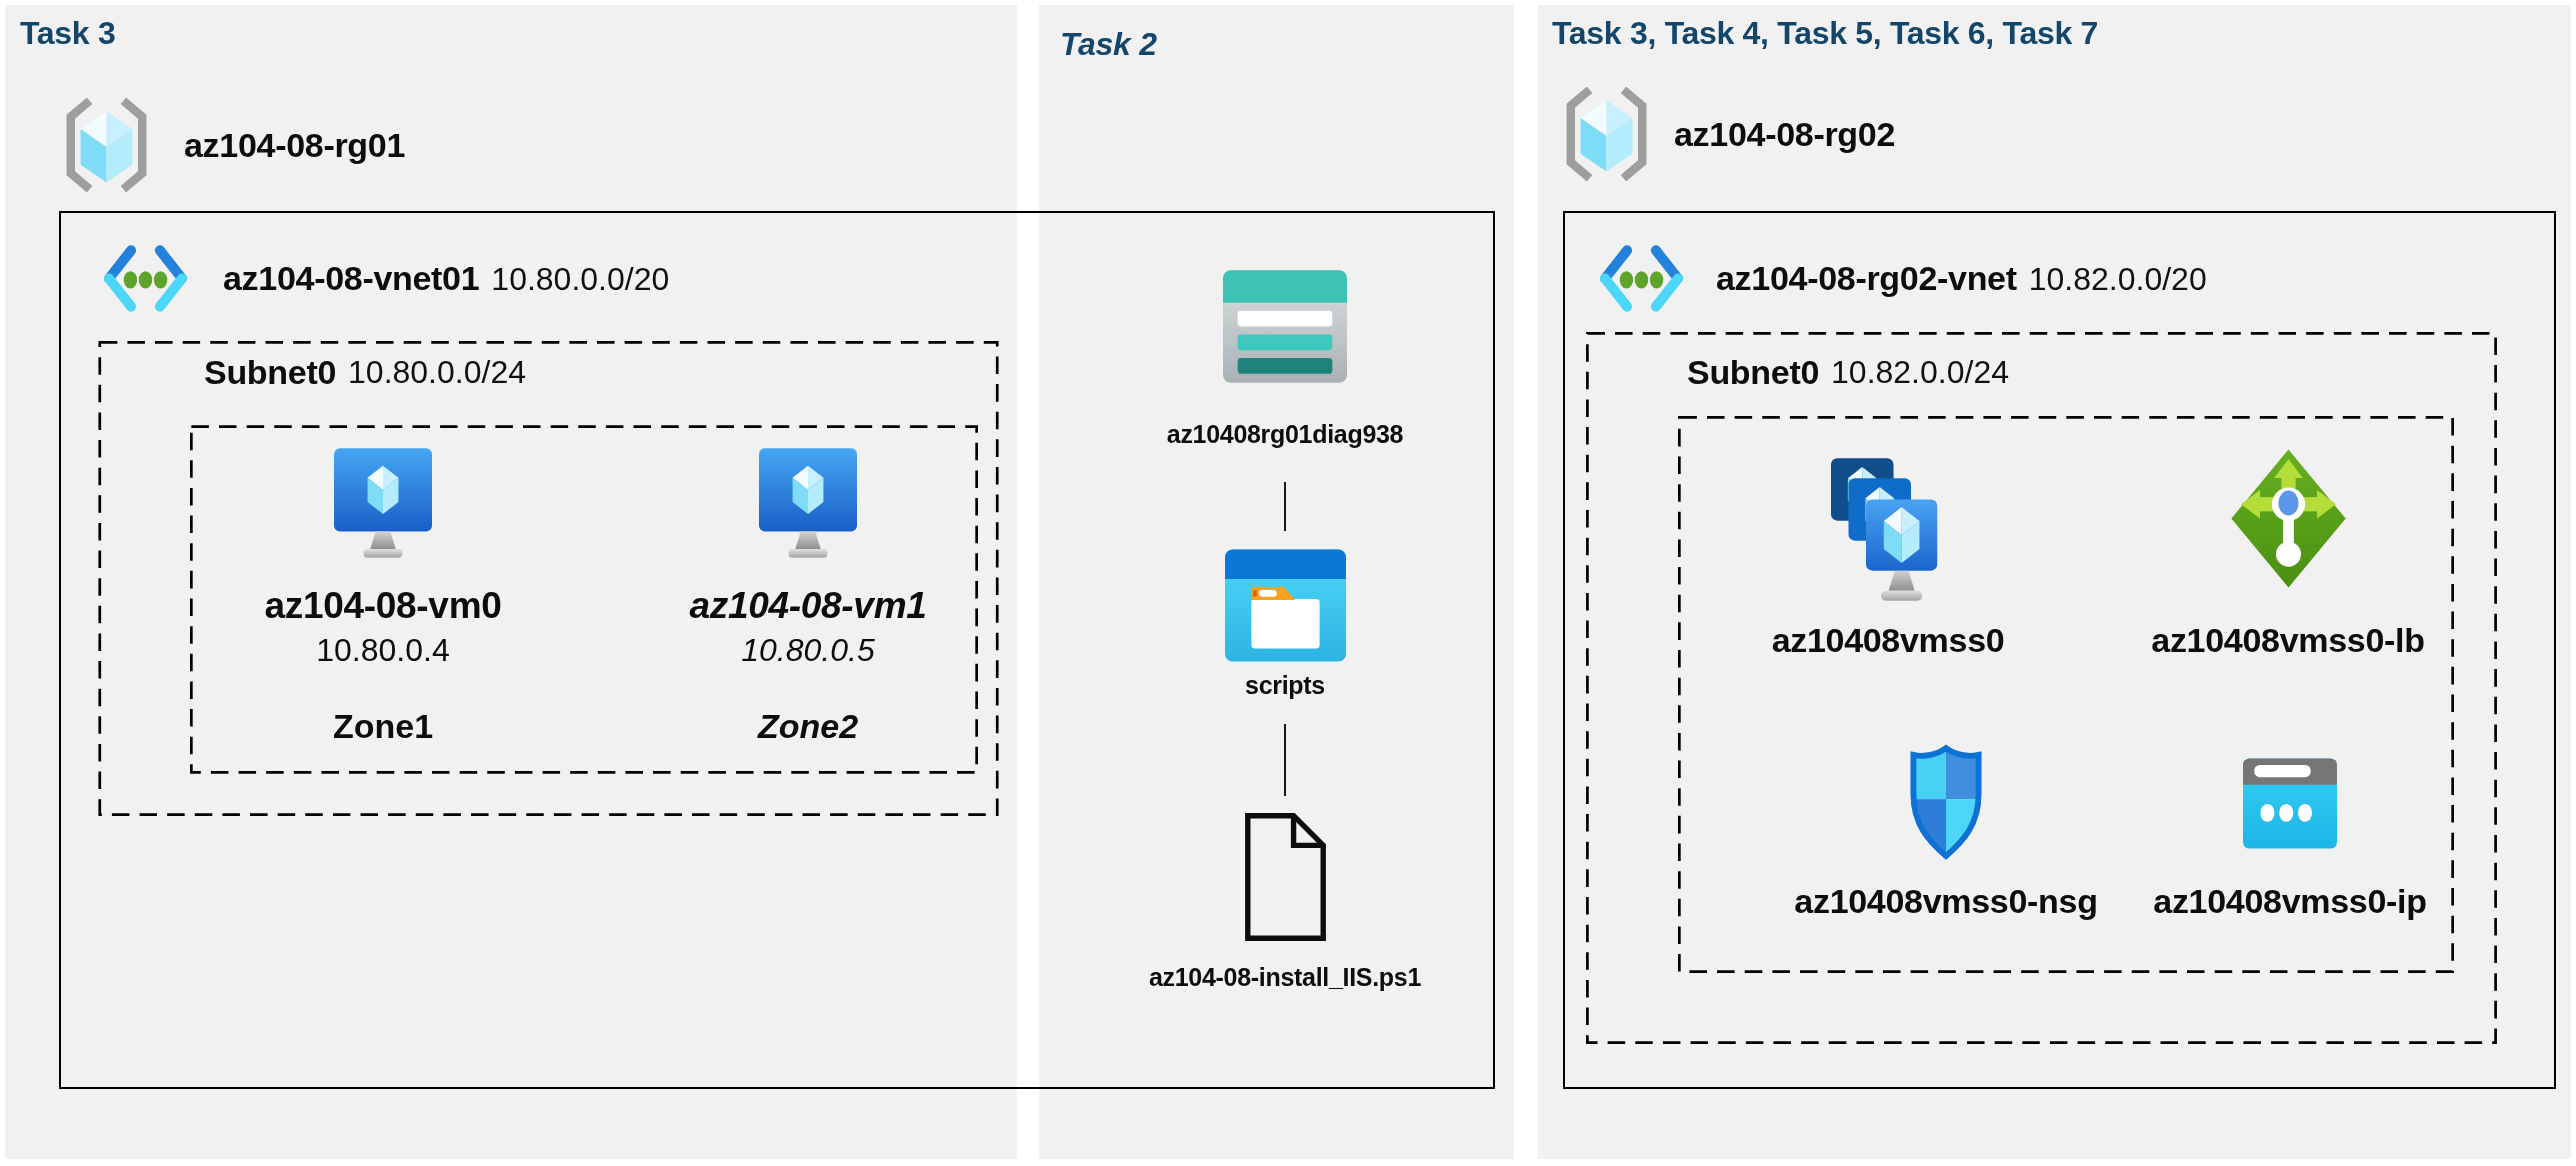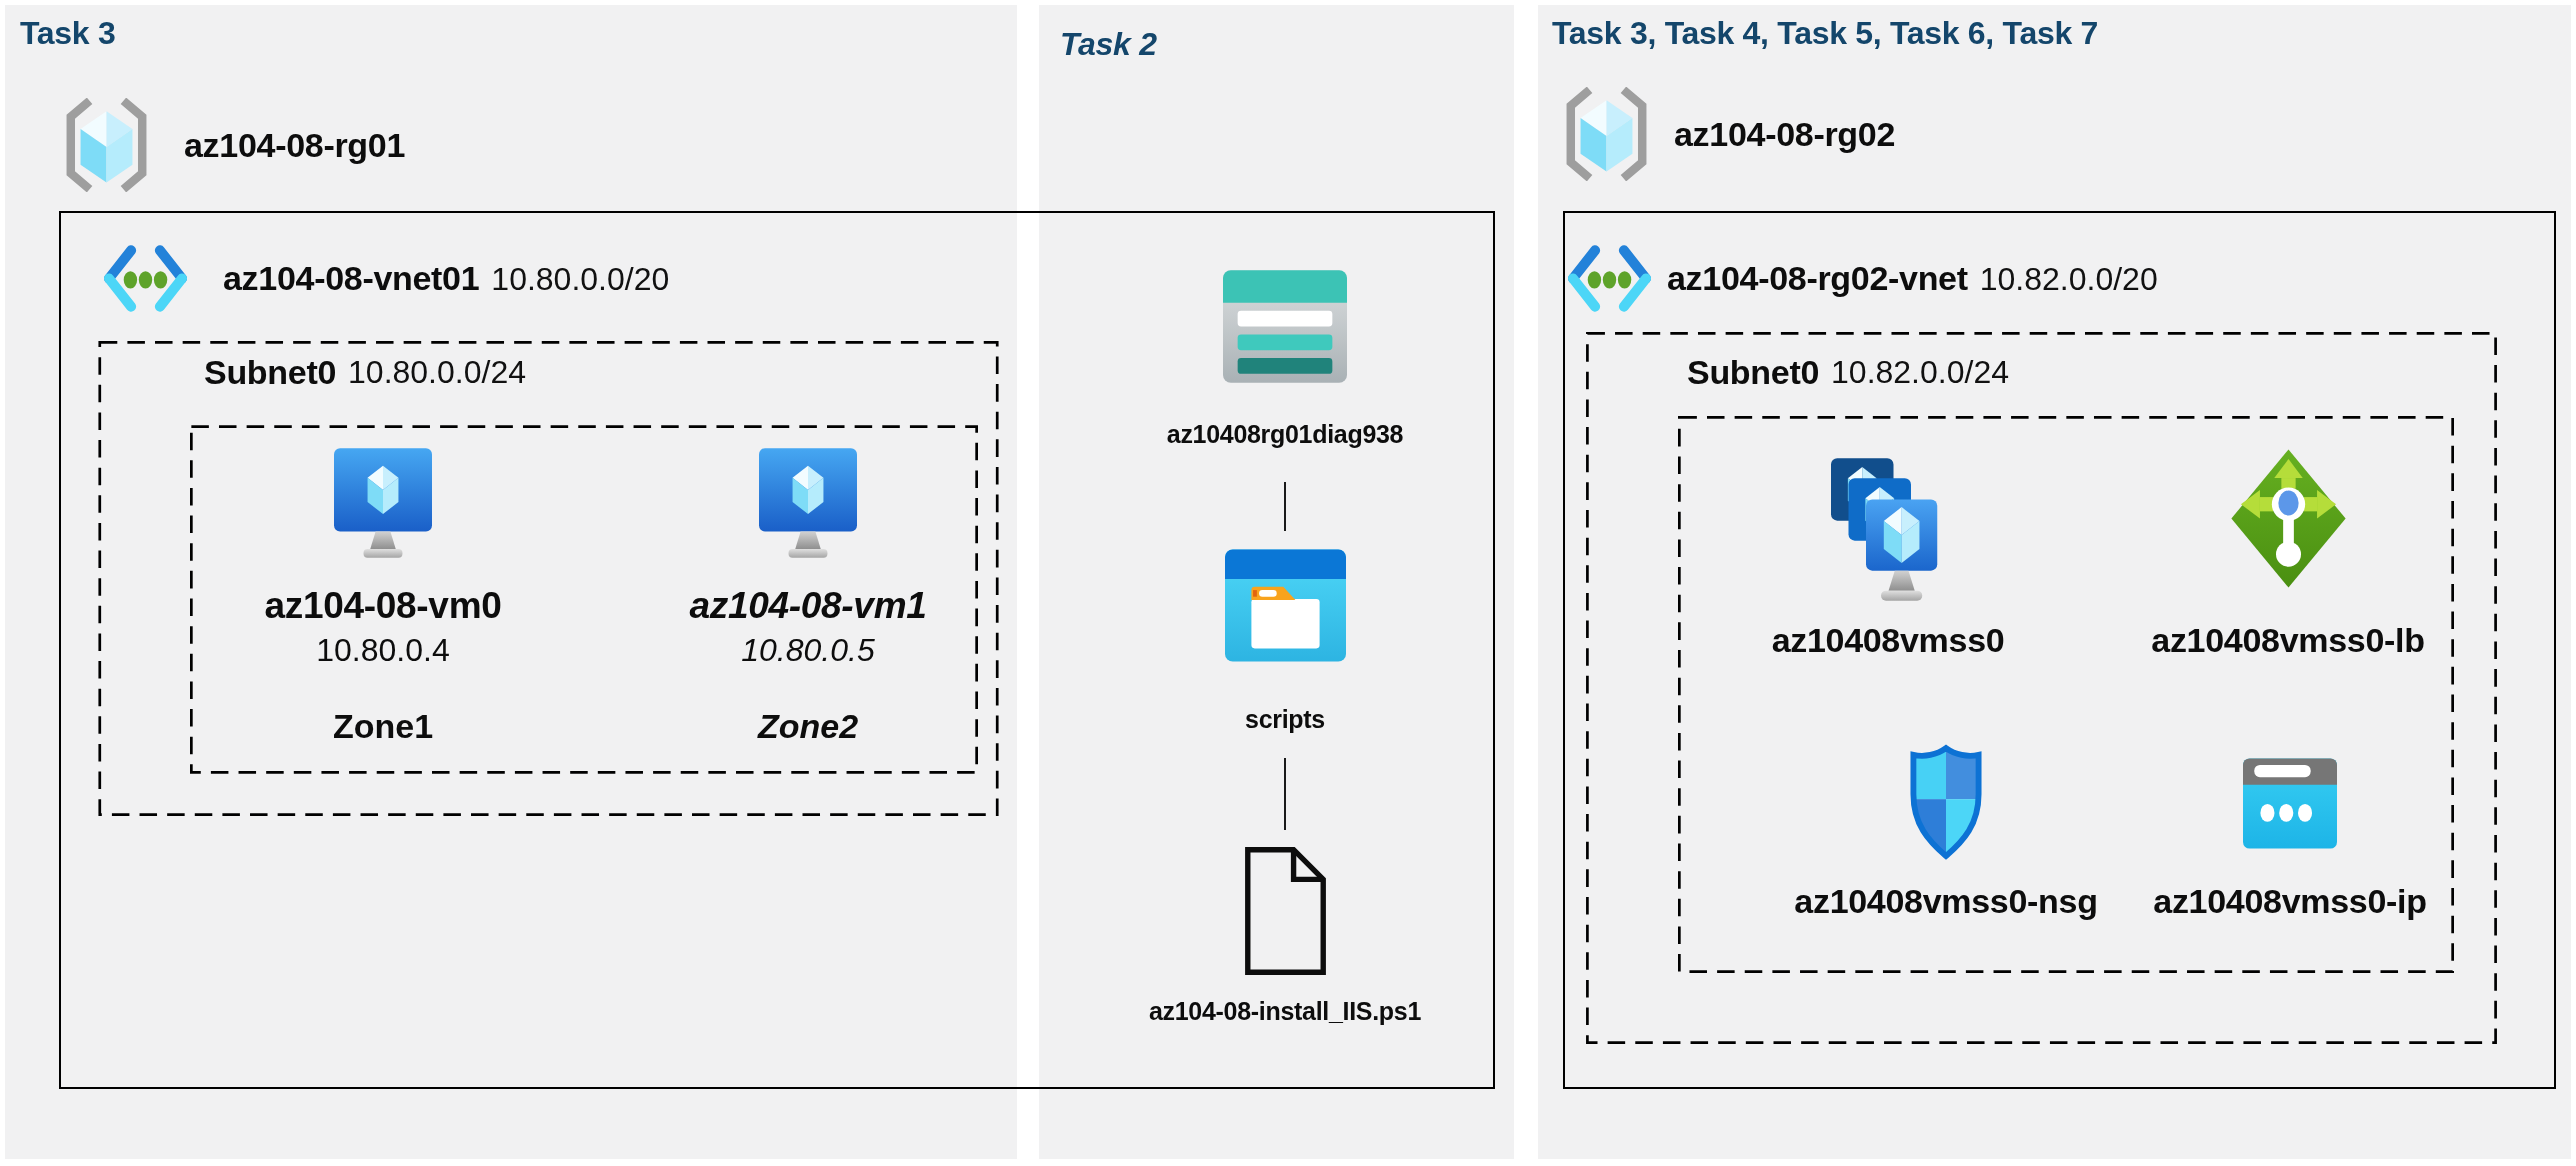--- a/index.html
+++ b/index.html
@@ -156,39 +156,39 @@
     <div class="mid-label" style="margin-top:32px;">az10408rg01diag938</div>
     <div class="connector" style="height:49px;margin-top:29px;"></div>
     <svg width="121" height="113" viewBox="0 0 110 102" style="margin-top:18px;">
       <rect x="0" y="0" width="110" height="102" rx="7" fill="url(#gradContainer)"></rect>
       <path d="M7,0 H103 A7,7 0 0 1 110,7 V27 H0 V7 A7,7 0 0 1 7,0 Z" fill="#0b77d6"></path>
       <rect x="24" y="45" width="62" height="45" rx="3" fill="#ffffff"></rect>
       <path d="M27,34 h26 l11,12 h-40 v-9 a3,3 0 0 1 3,-3 z" fill="#f8a31d"></path>
       <rect x="25.5" y="37" width="3.5" height="6" fill="#e1650f"></rect>
       <rect x="31" y="37" width="16" height="6" rx="3" fill="#ffffff"></rect>
     </svg>
-    <div class="mid-label" style="margin-top:38px;">scripts</div>
+    <div class="mid-label" style="margin-top:4px;">scripts</div>
     <div class="connector" style="height:72px;margin-top:20px;"></div>
     <svg width="85" height="132" viewBox="0 0 126 196" style="margin-top:15px;">
       <path d="M7,7 H75 L119,51 V189 H7 Z" fill="#f1f1f2" stroke="#0d0d0d" stroke-width="8" stroke-linejoin="miter"></path>
       <path d="M75,7 V51 H119" fill="none" stroke="#0d0d0d" stroke-width="8"></path>
     </svg>
     <div class="mid-label" style="margin-top:15px;">az104-08-install_IIS.ps1</div>
   </div>
 
   <div class="hrow" style="left:1561px;top:86px;height:96px;gap:22px;">
     <svg width="91" height="94" viewBox="0 0 96 100">
       <path d="M30,3 L10,20 L10,80 L30,97" fill="none" stroke="#9e9e9e" stroke-width="9"></path>
       <path d="M66,3 L86,20 L86,80 L66,97" fill="none" stroke="#9e9e9e" stroke-width="9"></path>
       <use href="#gem" transform="translate(48,52) scale(1.2,1.05)"></use>
     </svg>
     <span class="name">az104-08-rg02</span>
   </div>
 
-  <div class="hrow" style="left:1564px;top:245px;height:67px;gap:12px;">
+  <div class="hrow" style="left:1596px;top:245px;height:67px;gap:29px;">
     <svg width="91" height="67" viewBox="0 0 135 100">
       <path d="M46,8 L13,50" stroke="#2382d9" stroke-width="15" stroke-linecap="round"></path>
       <path d="M13,50 L46,92" stroke="#4cd6f7" stroke-width="15" stroke-linecap="round"></path>
       <path d="M89,8 L122,50" stroke="#2382d9" stroke-width="15" stroke-linecap="round"></path>
       <path d="M122,50 L89,92" stroke="#4cd6f7" stroke-width="15" stroke-linecap="round"></path>
       <ellipse cx="45" cy="52" rx="10" ry="13" fill="#5ea32a"></ellipse>
       <ellipse cx="67.5" cy="52" rx="10" ry="13" fill="#5ea32a"></ellipse>
       <ellipse cx="90" cy="52" rx="10" ry="13" fill="#5ea32a"></ellipse>
     </svg>
     <span style="white-space:nowrap;">

